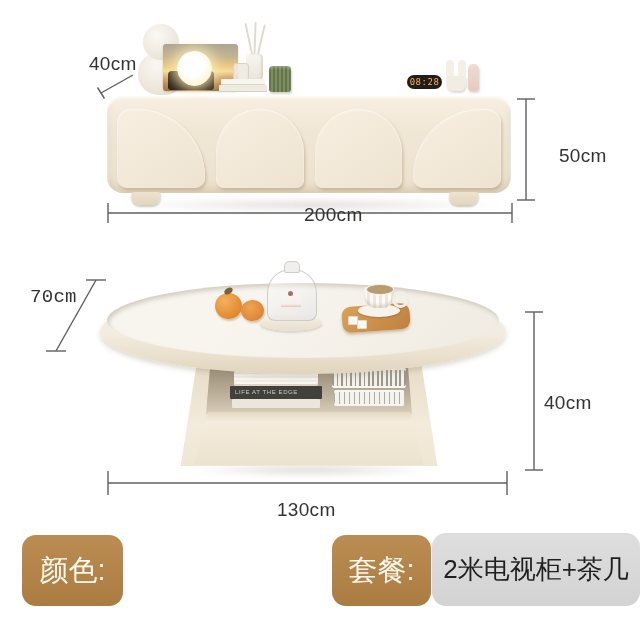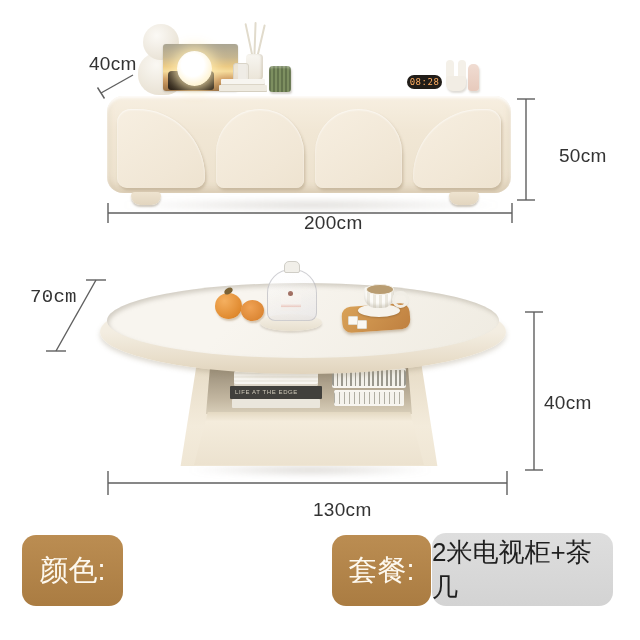--- a/index.html
+++ b/index.html
@@ -177,24 +177,24 @@
     </g>
     <g>
       <line x1="108" y1="483" x2="507" y2="483"></line>
       <line x1="108" y1="471" x2="108" y2="495"></line>
       <line x1="507" y1="471" x2="507" y2="495"></line>
     </g>
   </svg>
 
   <div class="dim-label" style="left:89px;top:53px;">40cm</div>
   <div class="dim-label" style="left:531px;top:145px;margin-left:28px;">50cm</div>
-  <div class="dim-label" style="left:304px;top:212px;">200cm</div>
+  <div class="dim-label" style="left:304px;top:204px;">200cm</div>
   <div class="dim-label" style="left:30px;top:286px;font-family:Liberation Mono, monospace;">70cm</div>
   <div class="dim-label" style="left:544px;top:392px;">40cm</div>
-  <div class="dim-label" style="left:277px;top:499px;margin-left:36px;">130cm</div>
+  <div class="dim-label" style="left:277px;top:499px;">130cm</div>
 
   <div class="abs cab-shadow"></div>
   <div class="abs cab-body">
     <div class="cab-panels">
       <div class="panel"></div>
       <div class="panel"></div>
       <div class="panel"></div>
       <div class="panel"></div>
     </div>
   </div>
@@ -251,15 +251,15 @@
   <div class="abs tray"></div>
   <div class="abs sugar" style="left:348px;top:316px;"></div>
   <div class="abs sugar" style="left:357px;top:320px;"></div>
   <div class="abs saucer"></div>
   <div class="abs cup-body"></div>
   <div class="abs cup-top"></div>
   <div class="abs cup-handle"></div>
 
   <div class="chip chip-label" style="left:22px;top:535px;width:101px;height:71px;">颜色:</div>
   <div class="chip chip-label" style="left:332px;top:535px;width:99px;height:71px;">套餐:</div>
-  <div class="chip chip-value" style="left:432px;top:533px;width:181px;height:73px;font-size:26px;">2米电视柜+茶几</div>
+  <div class="chip chip-value" style="left:432px;top:533px;width:208px;height:73px;font-size:26px;">2米电视柜+茶几</div>
 
 </div>
 
 </body></html>

